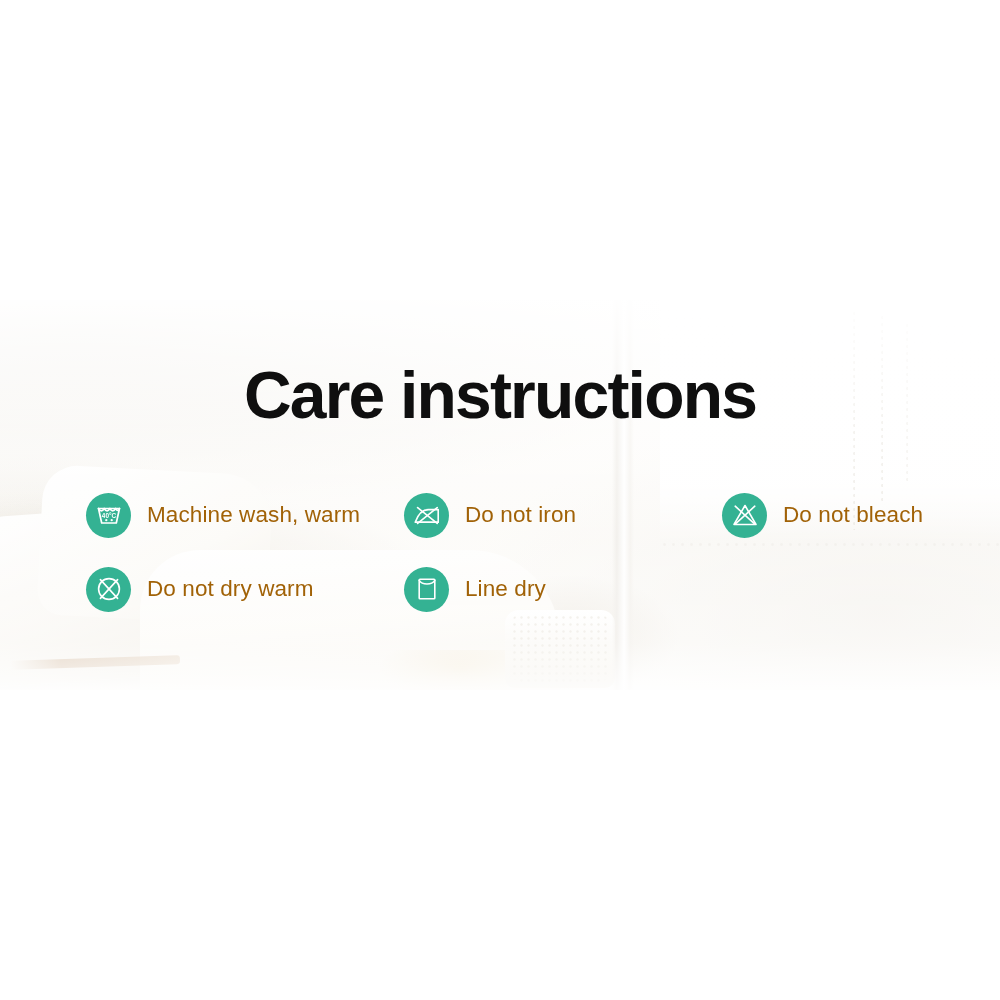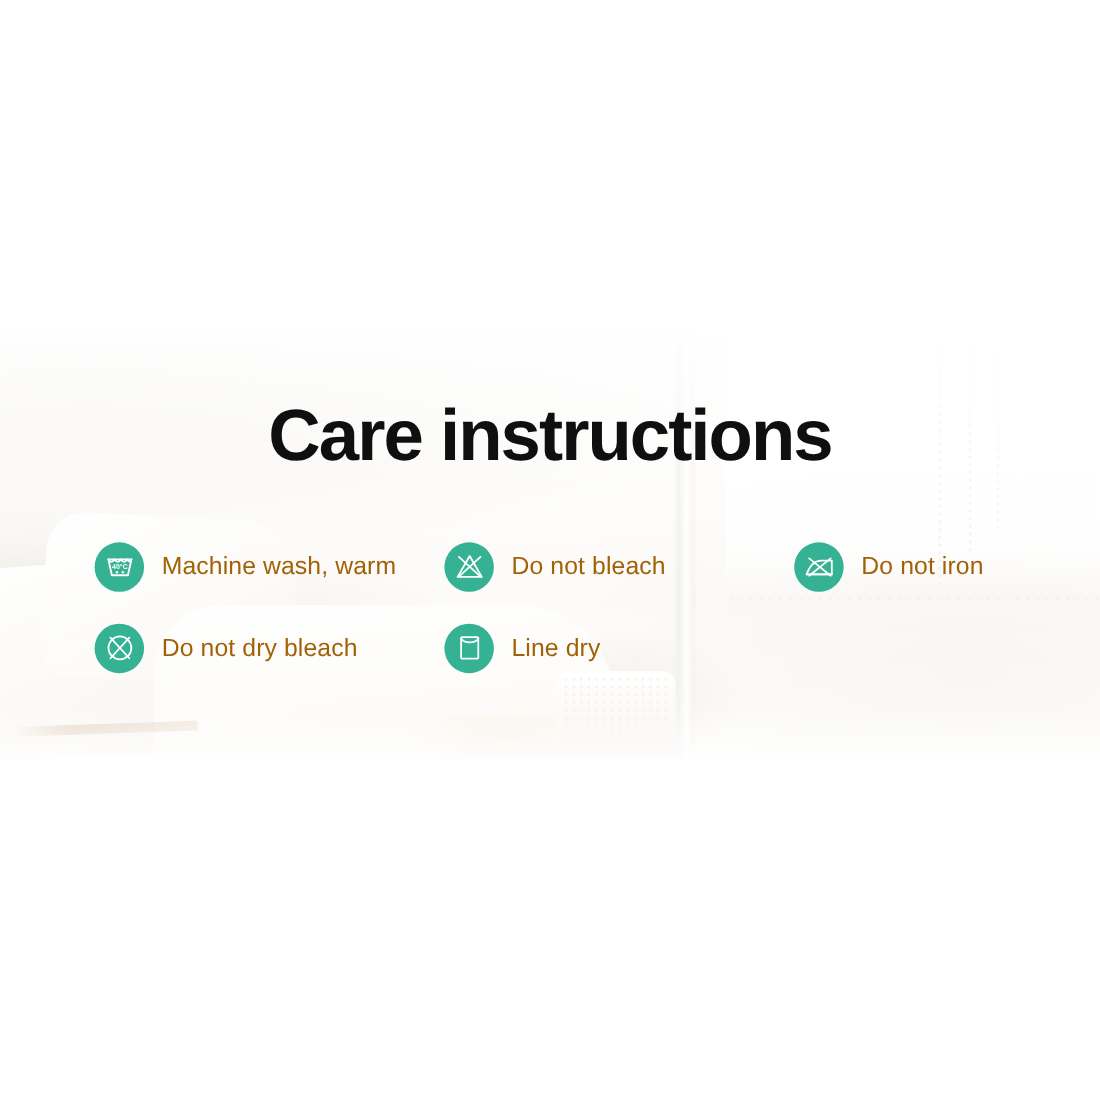--- a/index.html
+++ b/index.html
@@ -264,50 +264,50 @@
               <circle cx="12.3" cy="20.2" r="1.15" fill="#ffffff"></circle>
               <circle cx="17.7" cy="20.2" r="1.15" fill="#ffffff"></circle>
             </svg>
           </span>
           <span class="care-label">Machine wash, warm</span>
         </div>
 
         <div class="care-item">
           <span class="badge">
             <svg width="30" height="30" viewBox="0 0 30 30" aria-hidden="true">
-              <path d="M15 5.5 L26 24.5 L4 24.5 Z" fill="none" stroke="#ffffff" stroke-width="1.6" stroke-linejoin="round"></path>
-              <line x1="5.2" y1="6.2" x2="24.8" y2="24.2" stroke="#ffffff" stroke-width="1.6" stroke-linecap="round"></line>
-              <line x1="24.8" y1="6.2" x2="5.2" y2="24.2" stroke="#ffffff" stroke-width="1.6" stroke-linecap="round"></line>
-            </svg>
-          </span>
-          <span class="care-label">Do not bleach</span>
-        </div>
-
-        <div class="care-item">
-          <span class="badge">
-            <svg width="30" height="30" viewBox="0 0 30 30" aria-hidden="true">
               <path d="M3.2 22.2 C6.2 14 10.5 9.6 16.5 9.6 L26.2 9.6 L26.2 22.2 Z" fill="none" stroke="#ffffff" stroke-width="1.6" stroke-linejoin="round"></path>
               <line x1="3.8" y1="22.2" x2="26.2" y2="22.2" stroke="#ffffff" stroke-width="1.6" stroke-linecap="round"></line>
               <line x1="5.6" y1="7.6" x2="25.2" y2="23.4" stroke="#ffffff" stroke-width="1.6" stroke-linecap="round"></line>
               <line x1="25.2" y1="7.6" x2="5.6" y2="23.4" stroke="#ffffff" stroke-width="1.6" stroke-linecap="round"></line>
             </svg>
           </span>
           <span class="care-label">Do not iron</span>
         </div>
 
+        <div class="care-item">
+          <span class="badge">
+            <svg width="30" height="30" viewBox="0 0 30 30" aria-hidden="true">
+              <path d="M15 5.5 L26 24.5 L4 24.5 Z" fill="none" stroke="#ffffff" stroke-width="1.6" stroke-linejoin="round"></path>
+              <line x1="5.2" y1="6.2" x2="24.8" y2="24.2" stroke="#ffffff" stroke-width="1.6" stroke-linecap="round"></line>
+              <line x1="24.8" y1="6.2" x2="5.2" y2="24.2" stroke="#ffffff" stroke-width="1.6" stroke-linecap="round"></line>
+            </svg>
+          </span>
+          <span class="care-label">Do not bleach</span>
+        </div>
+
 
         <div class="care-item">
           <span class="badge">
             <svg width="30" height="30" viewBox="0 0 30 30" aria-hidden="true">
               <circle cx="15" cy="15" r="10.4" fill="none" stroke="#ffffff" stroke-width="1.6"></circle>
               <line x1="6.4" y1="5.6" x2="23.6" y2="24.4" stroke="#ffffff" stroke-width="1.6" stroke-linecap="round"></line>
               <line x1="23.6" y1="5.6" x2="6.4" y2="24.4" stroke="#ffffff" stroke-width="1.6" stroke-linecap="round"></line>
             </svg>
           </span>
-          <span class="care-label">Do not dry bleach</span>
+          <span class="care-label">Do not dry warm</span>
         </div>
 
         <div class="care-item">
           <span class="badge">
             <svg width="30" height="30" viewBox="0 0 30 30" aria-hidden="true">
               <rect x="7.2" y="5.2" width="15.6" height="19.6" rx="0.8" fill="none" stroke="#ffffff" stroke-width="1.6"></rect>
               <path d="M7.2 6.4 C10.2 11.2 19.8 11.2 22.8 6.4" fill="none" stroke="#ffffff" stroke-width="1.6" stroke-linecap="round"></path>
             </svg>
           </span>
           <span class="care-label">Line dry</span>

